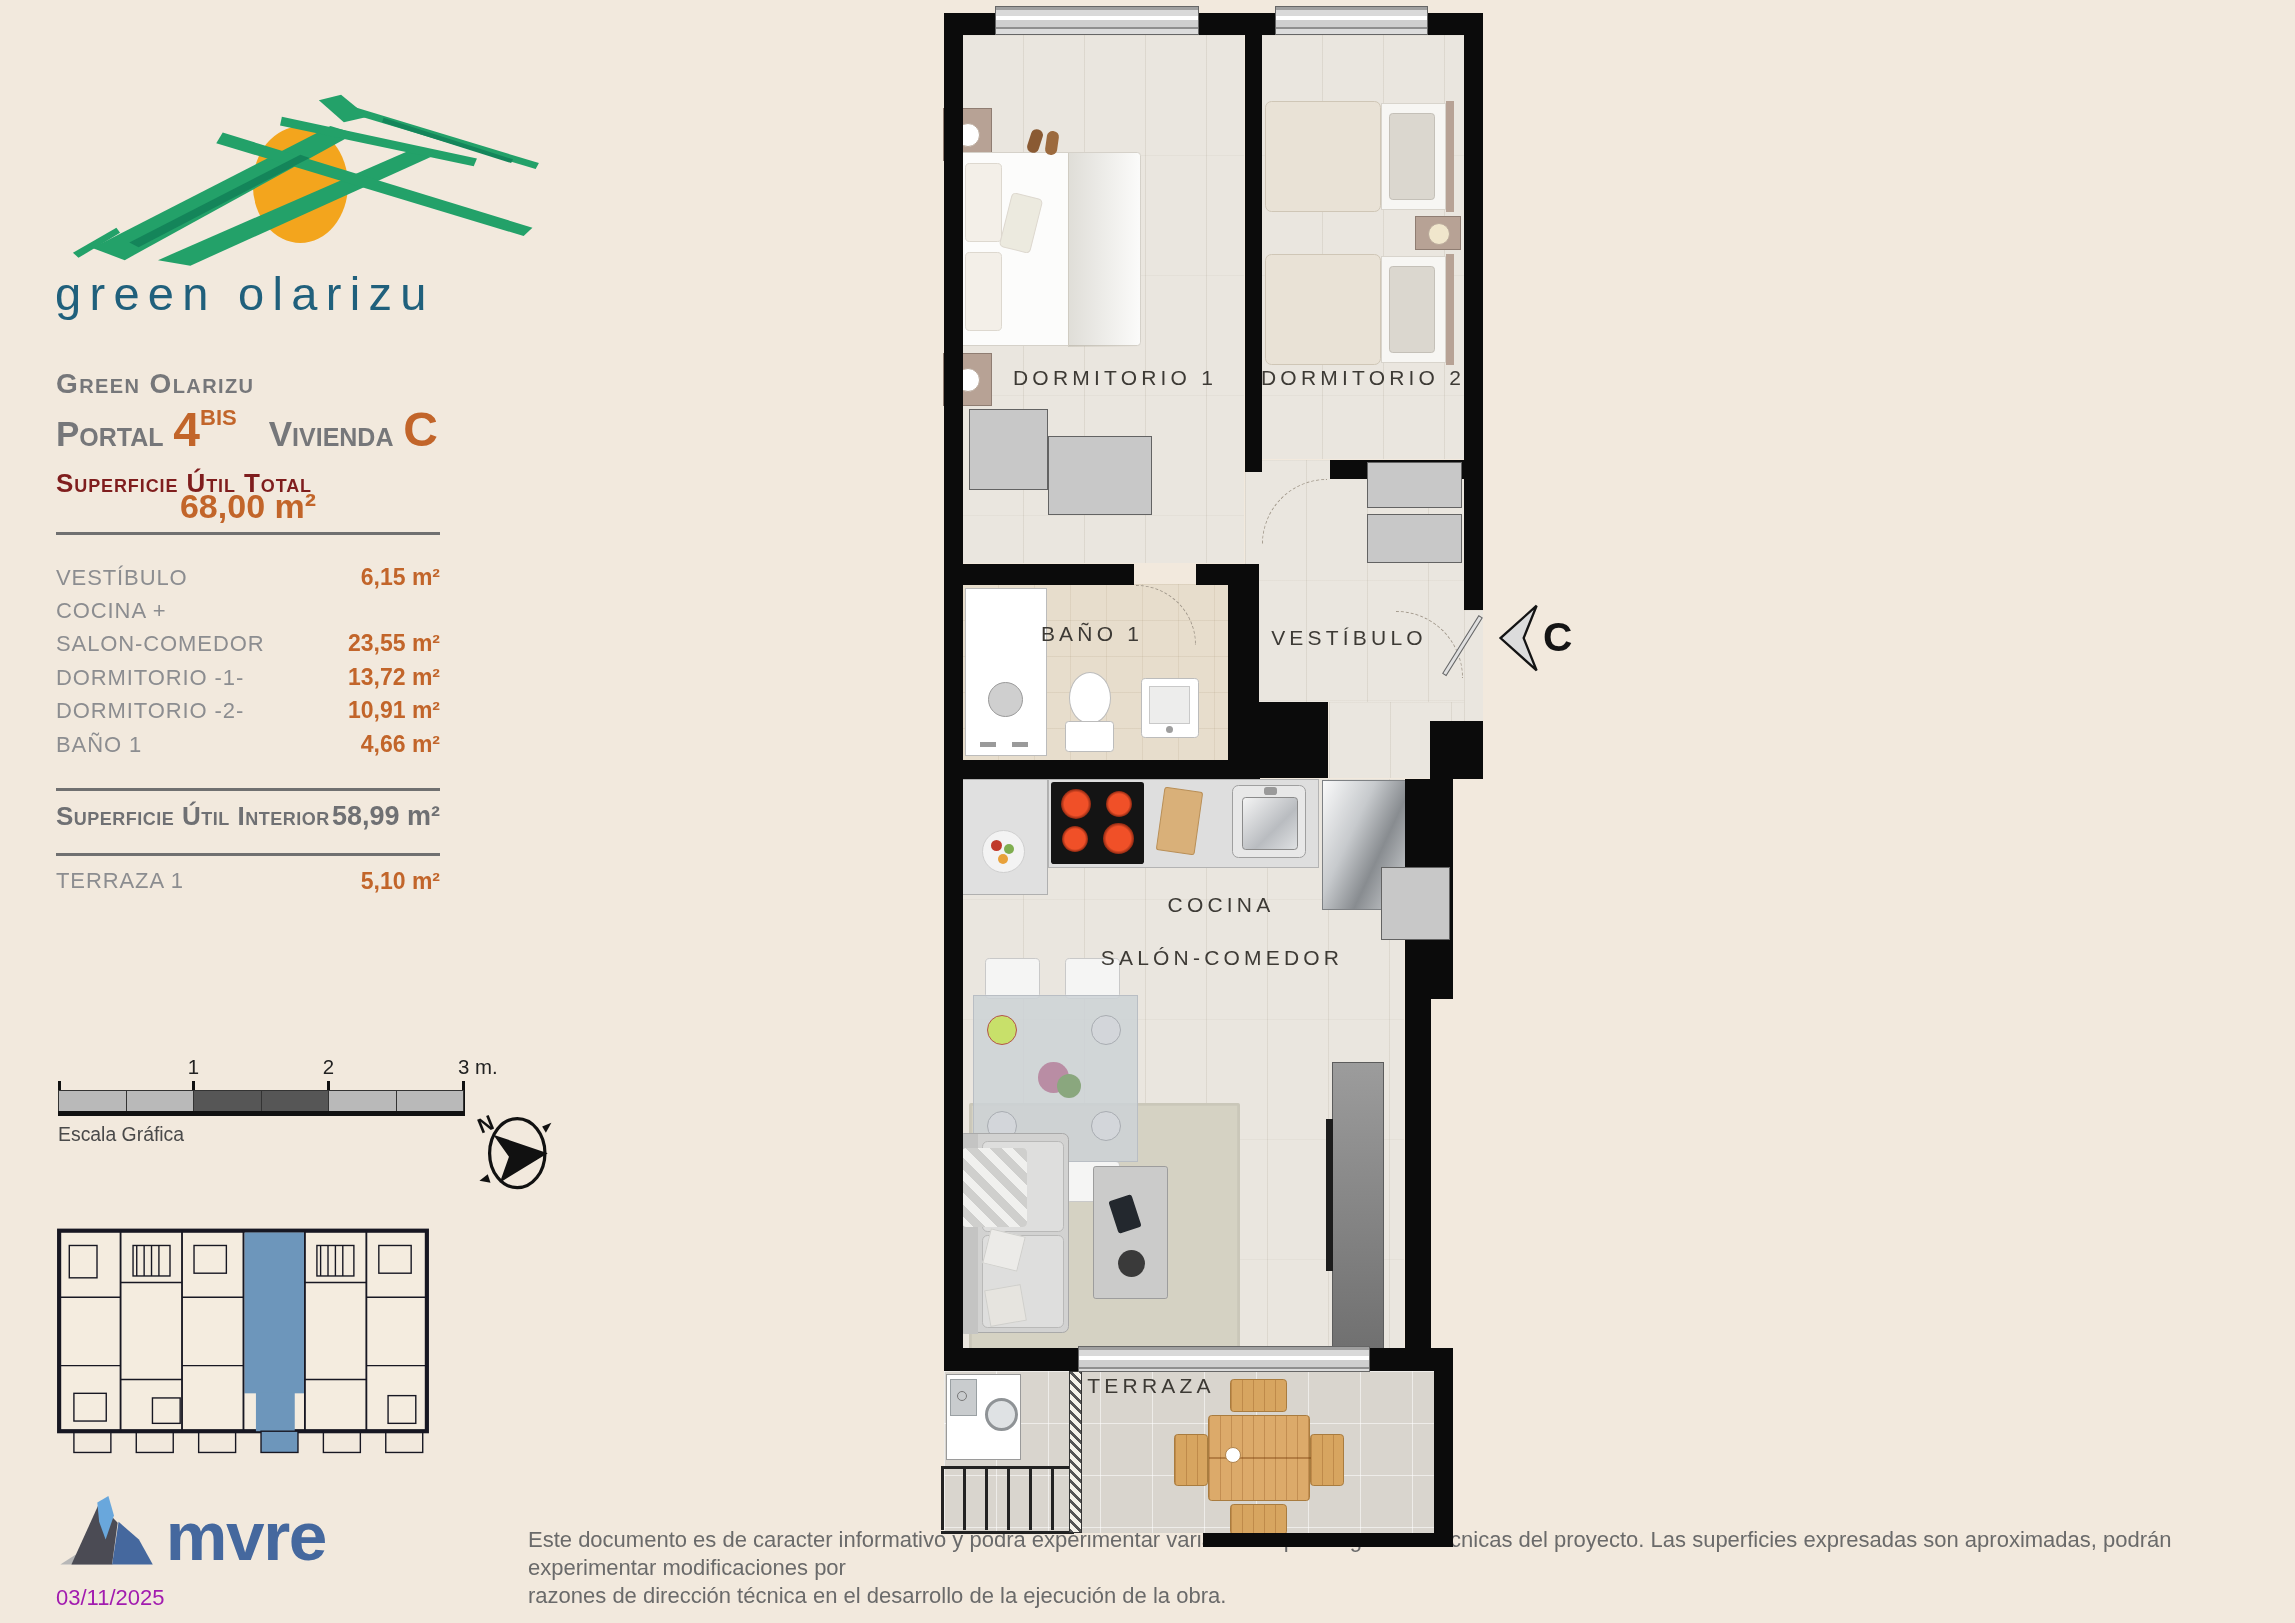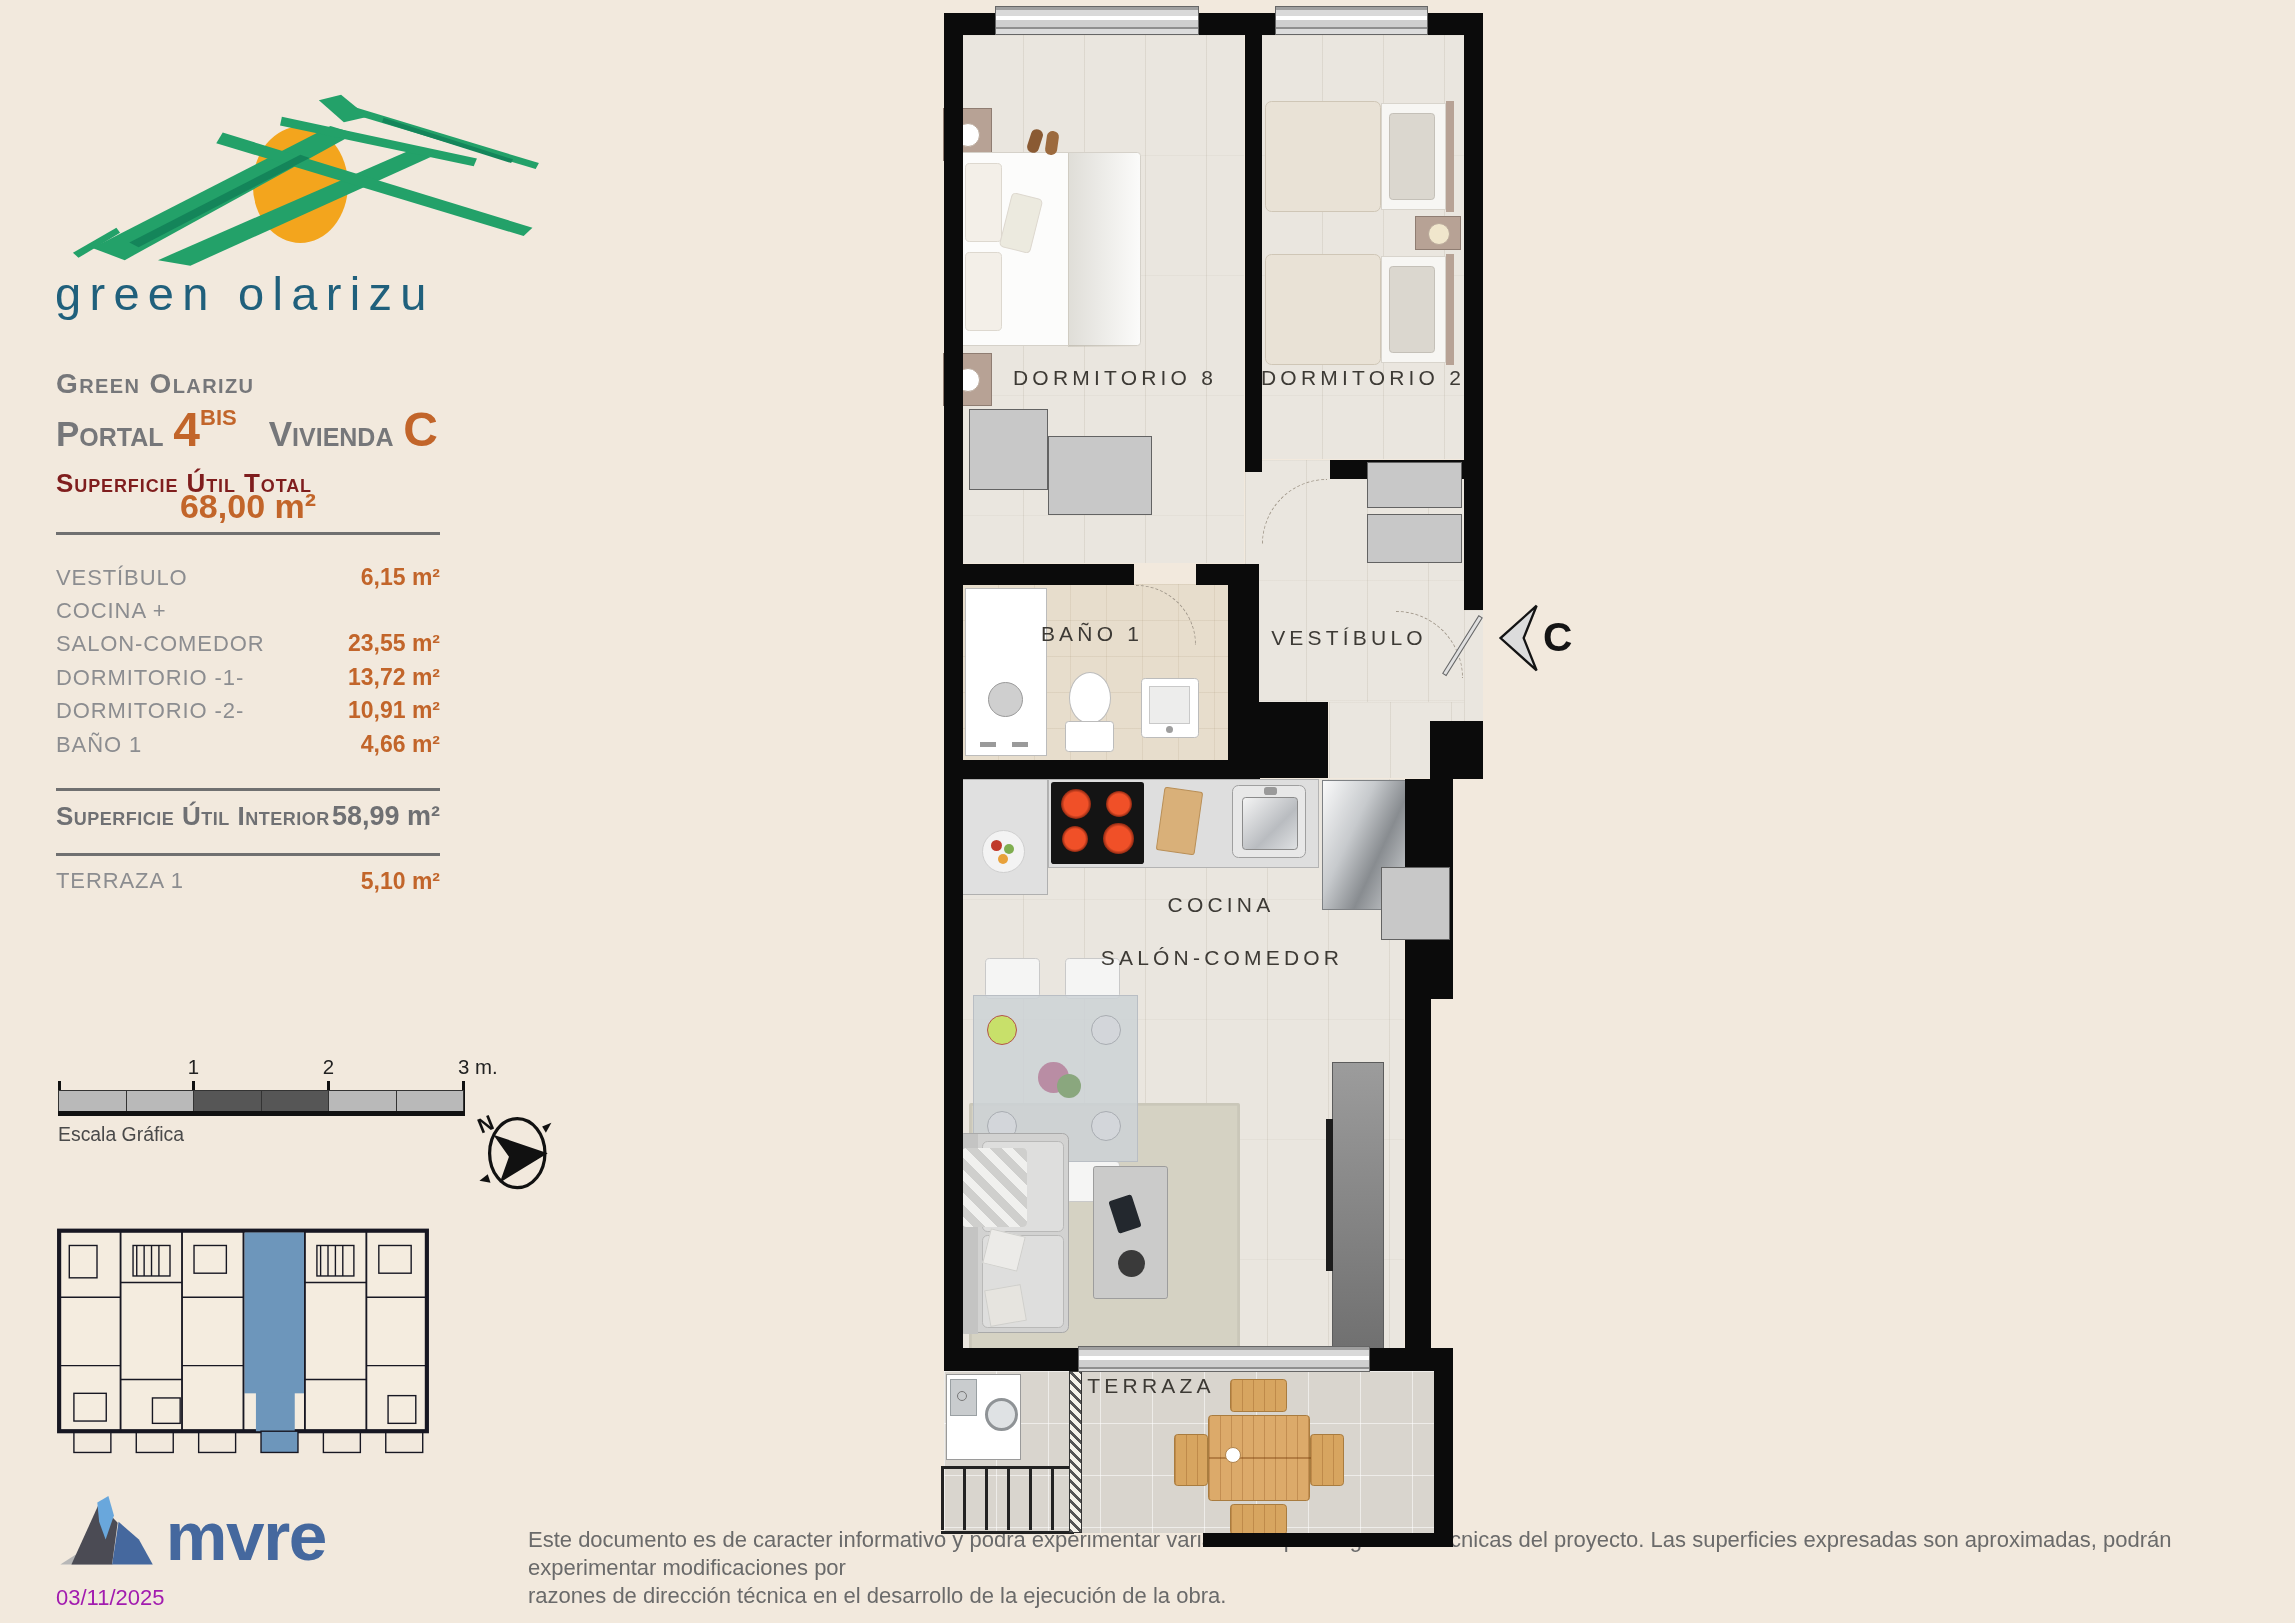--- a/index.html
+++ b/index.html
@@ -376,21 +376,21 @@
     <div class="win" style="left:65px;top:-7.4px;width:204px;height:29px"></div>
     <div class="win" style="left:345px;top:-7.4px;width:153px;height:29px"></div>
     <div class="win" style="left:148px;top:1333px;width:292px;height:26px"></div>
 
     <div class="arc" style="left:206px;top:572px;width:60px;height:60px;border-left:none;border-bottom:none;border-top-right-radius:100%"></div>
     <div class="arc" style="left:332px;top:466px;width:65px;height:65px;border-right:none;border-bottom:none;border-top-left-radius:100%"></div>
     <div class="arc" style="left:466px;top:598px;width:67px;height:67px;border-left:none;border-bottom:none;border-top-right-radius:100%"></div>
     <div class="f" style="left:530px;top:598px;width:4.6px;height:69px;background:#e0e0e0;border:0.9px solid #666;transform:rotate(32deg);transform-orig
 in:top left"></div>
 
-    <div class="rlabel" style="left:185px;top:365px">DORMITORIO 8</div>
+    <div class="rlabel" style="left:185px;top:365px">DORMITORIO 1</div>
     <div class="rlabel" style="left:433px;top:365px">DORMITORIO 2</div>
     <div class="rlabel" style="left:162px;top:621px">BAÑO 1</div>
     <div class="rlabel" style="left:419px;top:625px">VESTÍBULO</div>
     <div class="rlabel" style="left:291px;top:892px">COCINA</div>
     <div class="rlabel" style="left:292px;top:945px">SALÓN-COMEDOR</div>
     <div class="rlabel" style="left:221px;top:1373px">TERRAZA</div>
   </div>
 
   <svg class="abs" style="left:1494px;top:602px" width="88" height="74" viewBox="0 0 190 160">
     <polygon points="92,8 14,78 92,148 64,78" fill="#dcdcdc" stroke="#141414" stroke-width="5"></polygon>

